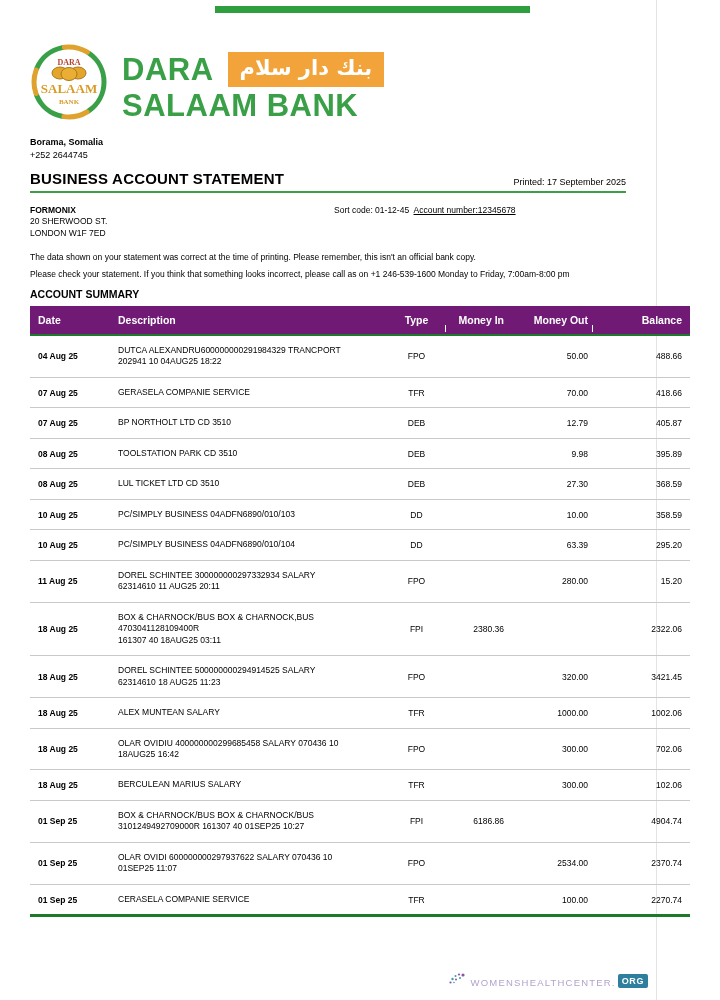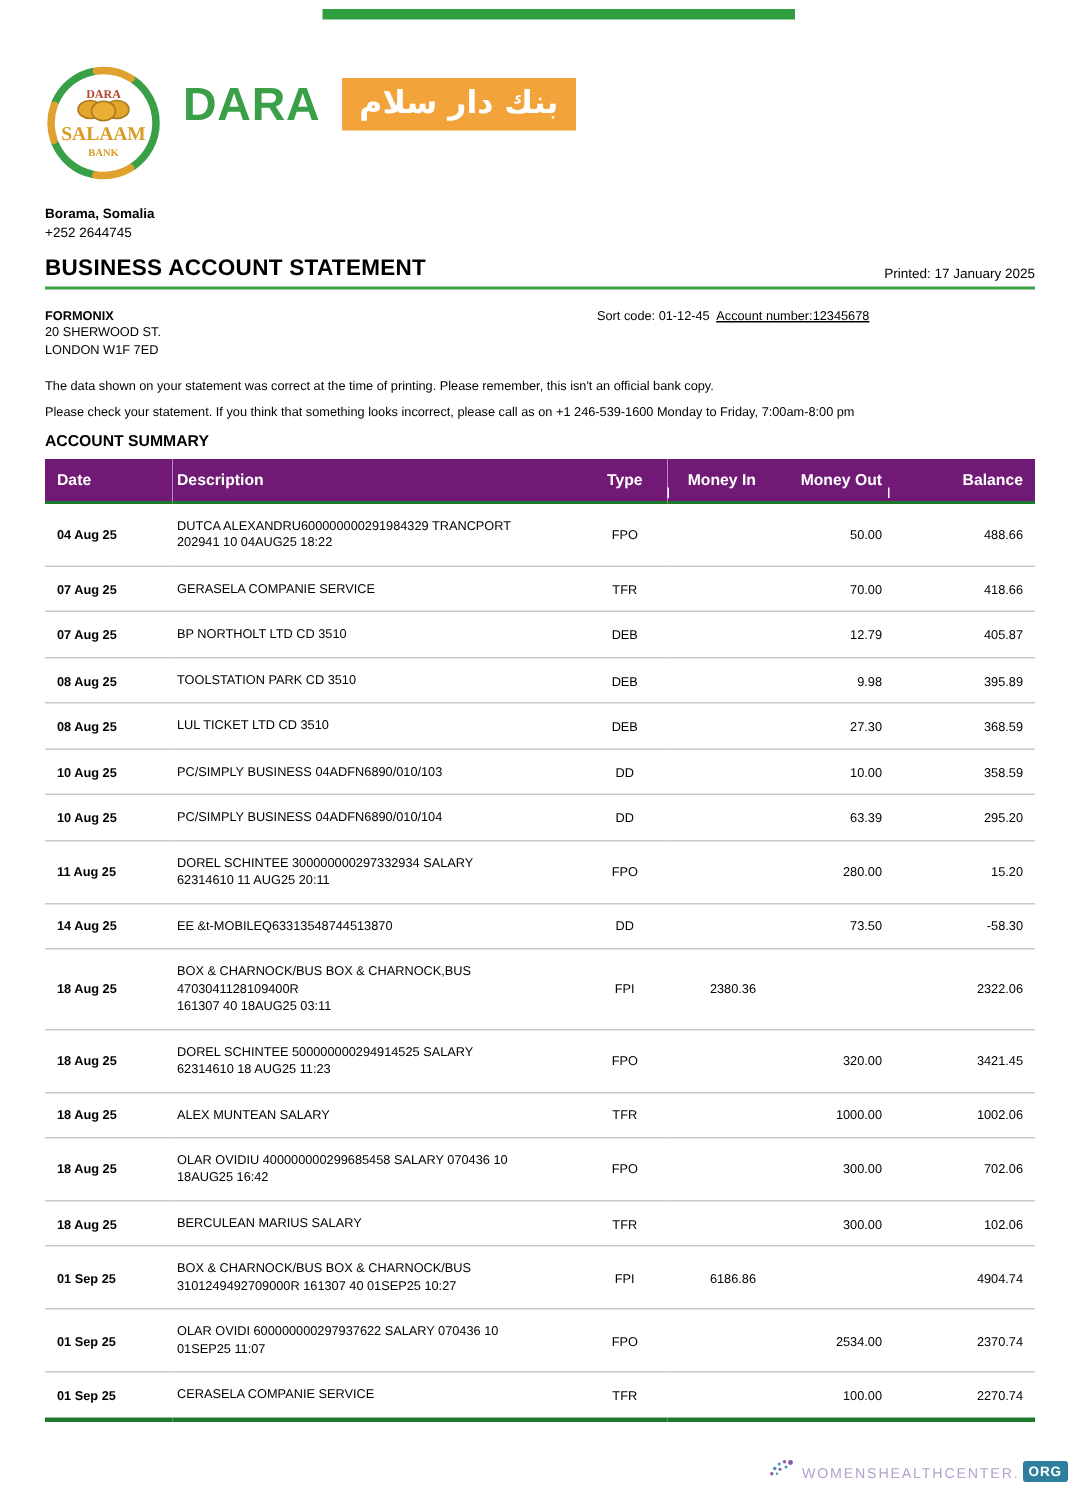--- a/index.html
+++ b/index.html
@@ -1,18 +1,18 @@
 <!DOCTYPE html>
 <html><head>
 <meta charset="utf-8">
 <style>
   * { margin:0; padding:0; box-sizing:border-box; }
   html,body { background:#ffffff; }
   body { width:720px; height:1000px; position:relative; font-family:"Liberation Sans", sans-serif; color:#000; overflow:hidden; }
-  .page { width:720px; height:1000px; position:relative; background:#fff; outline:1px solid #e4e4e4; }
+  .page { width:656px; height:1000px; position:relative; background:#fff; outline:1px solid #e4e4e4; }
 
   .top-accent { position:absolute; left:215px; top:6px; width:315px; height:7px; background:#2f9e3f; }
 
   
   .bank-header { position:absolute; left:30px; top:40px; display:flex; align-items:flex-start; }
   .emblem { width:78px; height:84px; }
   .bank-name-block { margin-left:14px; padding-top:12px; }
   .name-row1 { display:flex; align-items:center; }
   .green-name { color:#3aa047; font-weight:800; font-size:31px; letter-spacing:0.5px; line-height:1.0; }
   .arabic-box { display:inline-block; background:#f2a33a; color:#ffffff; font-family:"DejaVu Sans", sans-serif;
@@ -82,31 +82,32 @@
         <ellipse cx="39" cy="34" rx="8" ry="6.5" fill="#e9ae33" stroke="#a9781c" stroke-width="1"></ellipse>
         <text x="39" y="53" text-anchor="middle" font-family="Liberation Serif, serif" font-size="13" font-weight="bold" fill="#d99b26">SALAAM</text>
         <text x="39" y="64" text-anchor="middle" font-family="Liberation Serif, serif" font-size="7" font-weight="bold" fill="#d99b26">BANK</text>
       </svg>
     </div>
     <div class="bank-name-block">
       <div class="name-row1">
         <span class="green-name">DARA</span>
         <span class="arabic-box" dir="rtl">بنك دار سلام</span>
       </div>
+      <div class="name-row2 green-name">SALAAM BANK</div>
     </div>
   </header>
 
   <div class="contact">
     <div class="city">Borama, Somalia</div>
     <div class="phone">+252 2644745</div>
   </div>
 
   <div class="title-row">
     <h1 class="doc-title">BUSINESS ACCOUNT STATEMENT</h1>
-    <span class="printed">Printed: 17 January 2025</span>
+    <span class="printed">Printed: 17 September 2025</span>
   </div>
   <div class="green-rule"></div>
 
   <div class="info-row">
     <div class="holder">
       <div class="name">FORMONIX</div>
       <div>20 SHERWOOD ST.</div>
       <div>LONDON W1F 7ED</div>
     </div>
     <div class="acct-details">
@@ -213,30 +214,20 @@
             <td class="desc">
               <div>DOREL SCHINTEE 300000000297332934 SALARY</div>
               <div>62314610 11 AUG25 20:11</div>
             </td>
             <td class="type">FPO</td>
             <td class="in"></td>
             <td class="out">280.00</td>
             <td class="bal">15.20</td>
           </tr>
           <tr>
-            <td class="date">14 Aug 25</td>
-            <td class="desc">
-              <div>EE &amp;t-MOBILEQ63313548744513870</div>
-            </td>
-            <td class="type">DD</td>
-            <td class="in"></td>
-            <td class="out">73.50</td>
-            <td class="bal">-58.30</td>
-          </tr>
-          <tr>
             <td class="date">18 Aug 25</td>
             <td class="desc">
               <div>BOX &amp; CHARNOCK/BUS BOX &amp; CHARNOCK,BUS 4703041128109400R</div>
               <div>161307 40 18AUG25 03:11</div>
             </td>
             <td class="type">FPI</td>
             <td class="in">2380.36</td>
             <td class="out"></td>
             <td class="bal">2322.06</td>
           </tr>

